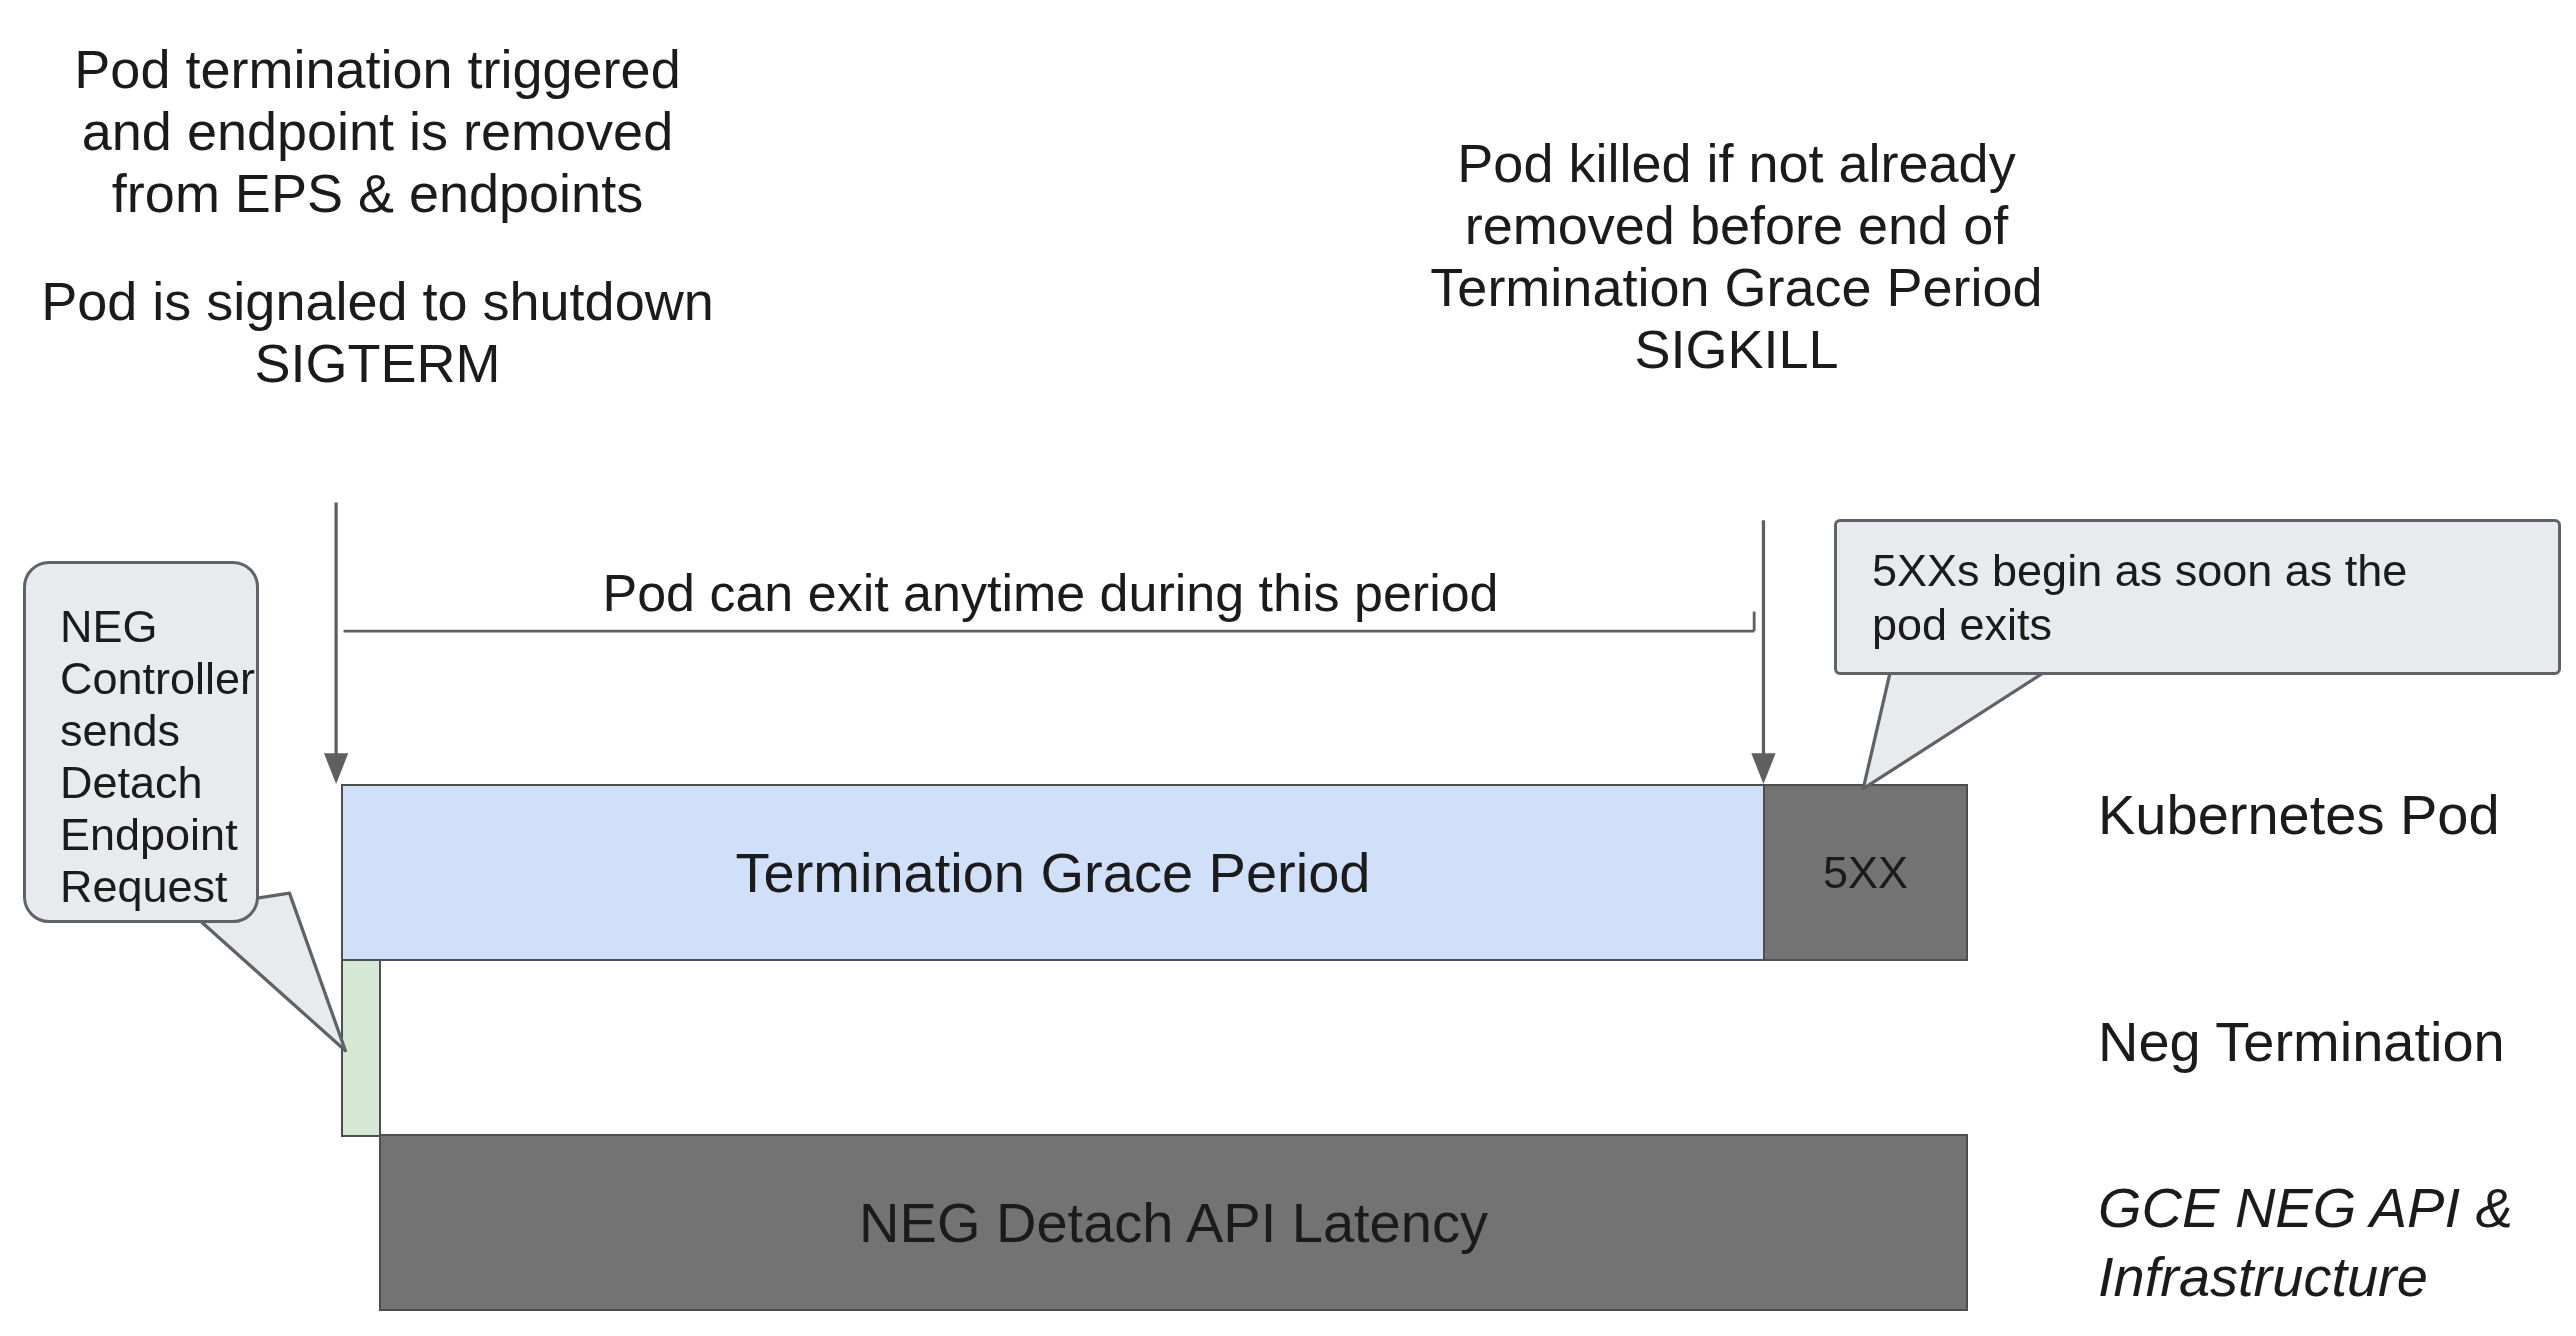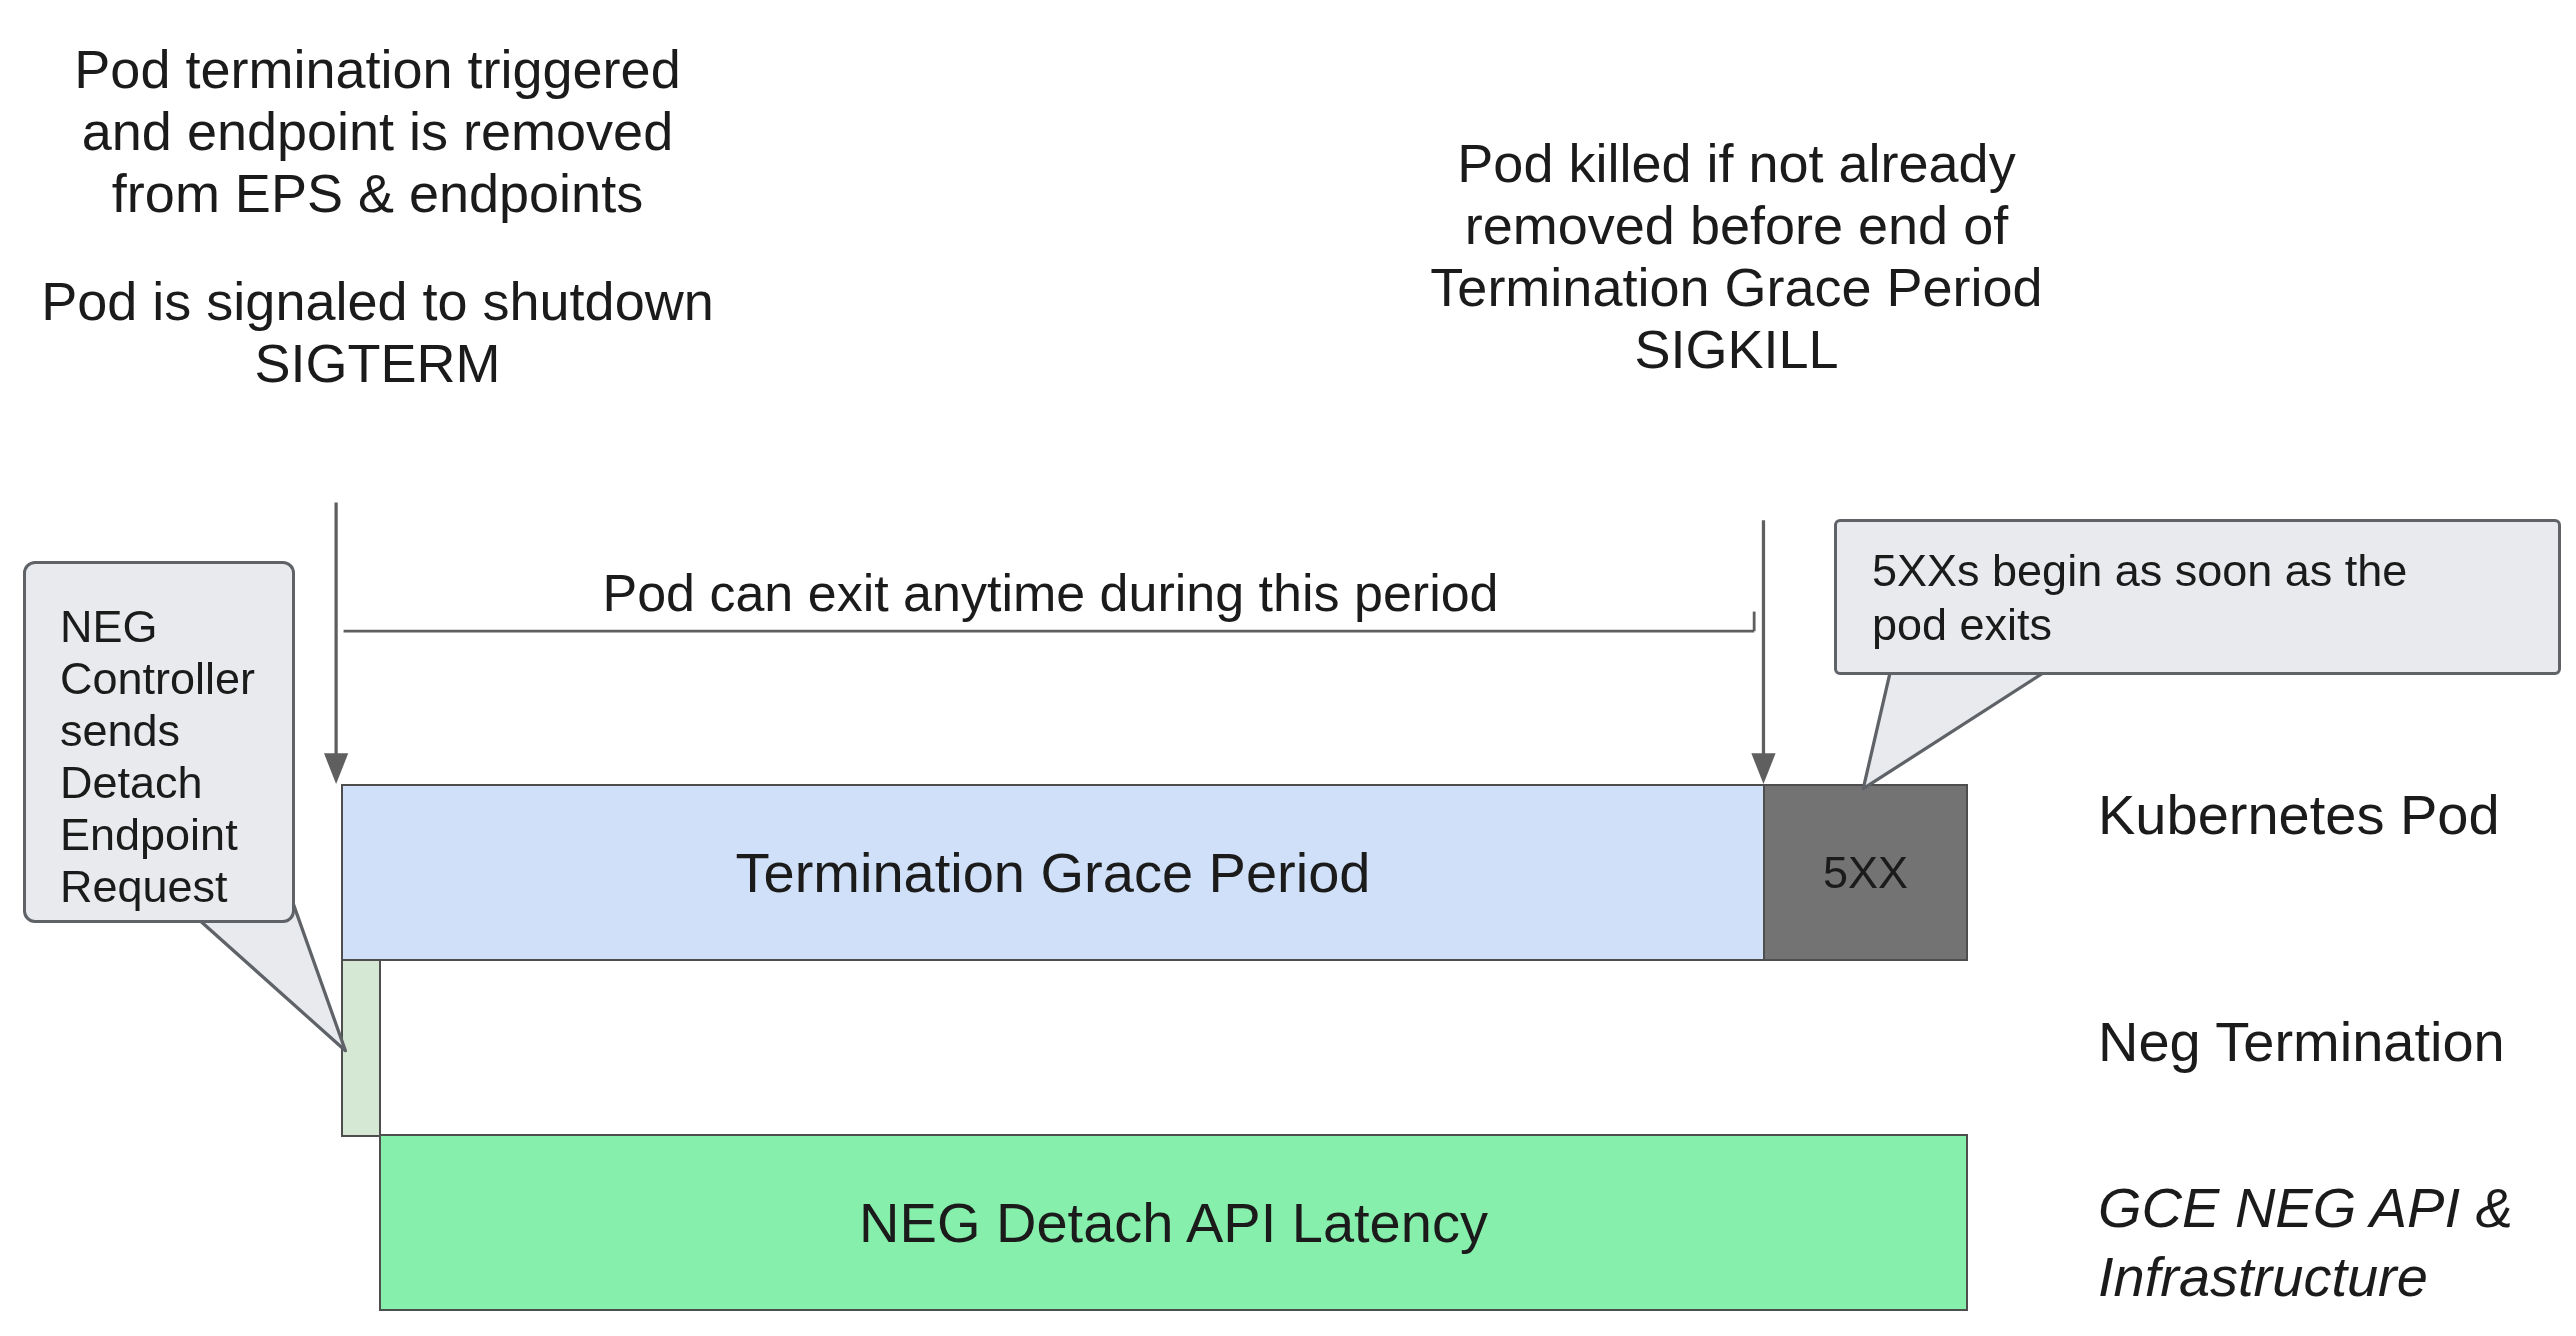--- a/index.html
+++ b/index.html
@@ -87,21 +87,21 @@
 <div class="bar" style="left: 341px; top: 784px; width: 1424px; height: 177px; background: rgb(208, 224, 248);">
   <span class="bar-label">Termination Grace Period</span>
 </div>
 
 <div class="bar" style="left: 1763px; top: 784px; width: 205px; height: 177px; background: #737373;">
   <span class="bar-label small">5XX</span>
 </div>
 
 <div class="bar" style="left: 341px; top: 959px; width: 40px; height: 178px; background: rgb(213, 232, 211);"></div>
 
-<div class="bar" style="left: 379px; top: 1134px; width: 1589px; height: 177px; background: #86efac;">
+<div class="bar" style="left: 379px; top: 1134px; width: 1589px; height: 177px; background: #737373;">
   <span class="bar-label">NEG Detach API Latency</span>
 </div>
 
 <div class="row-label" style="left:2098px; top:780px;text-align:center;">Kubernetes Pod</div>
 
 <div class="row-label" style="left:2098px; top:1007px;">Neg Termination</div>
 
 <div class="row-label" style="left:2098px; top:1173px;font-style:italic;">GCE NEG API &amp;
 Infrastructure</div>
 
@@ -120,21 +120,21 @@
   <g>
     <line x1="368" y1="677" x2="1881" y2="677" stroke="#5f5f5f" stroke-width="3"></line>
     <line x1="1881" y1="677" x2="1881" y2="656" stroke="#5f5f5f" stroke-width="3"></line>
   </g>
 
   <path d="M200,975 L310,958 L370,1127 Z" fill="#e8eaed" stroke="#5f6368" stroke-width="3.5" stroke-linejoin="round"></path>
 
   <path d="M2028,716 L2200,716 L1998,846 Z" fill="#e8eaed" stroke="#5f6368" stroke-width="3.5" stroke-linejoin="round"></path>
 </svg>
 
-<div class="callout" style="left:23px; top:561px; width:272px; height:362px; border-radius:12px;">
+<div class="callout" style="left:23px; top:561px; width:236px; height:362px; border-radius:26px;">
   <div class="callout-text" style="padding:37px 0 0 34px; line-height:52px;">NEG
 Controller
 sends
 Detach
 Endpoint
 Request</div>
 </div>
 
 <div class="callout" style="left:1834px; top:519px; width:727px; height:156px; border-radius:6px;">
   <div class="callout-text" style="padding:22.4px 0 0 35px; line-height:54px;">5XXs begin as soon as the

